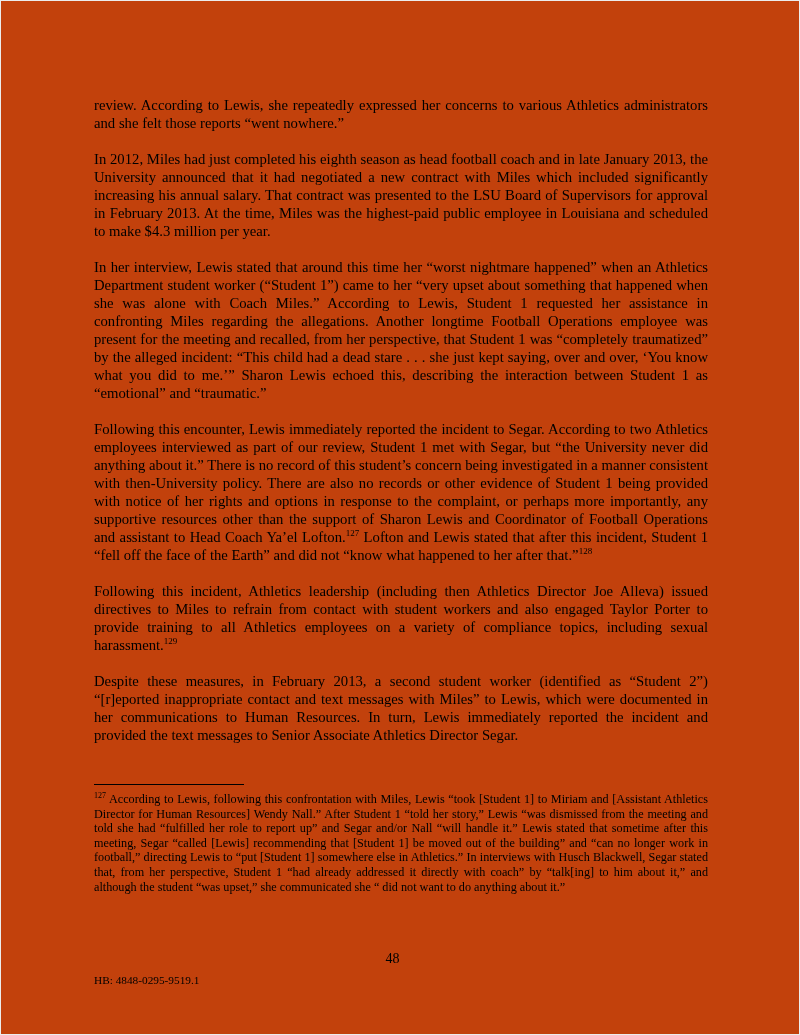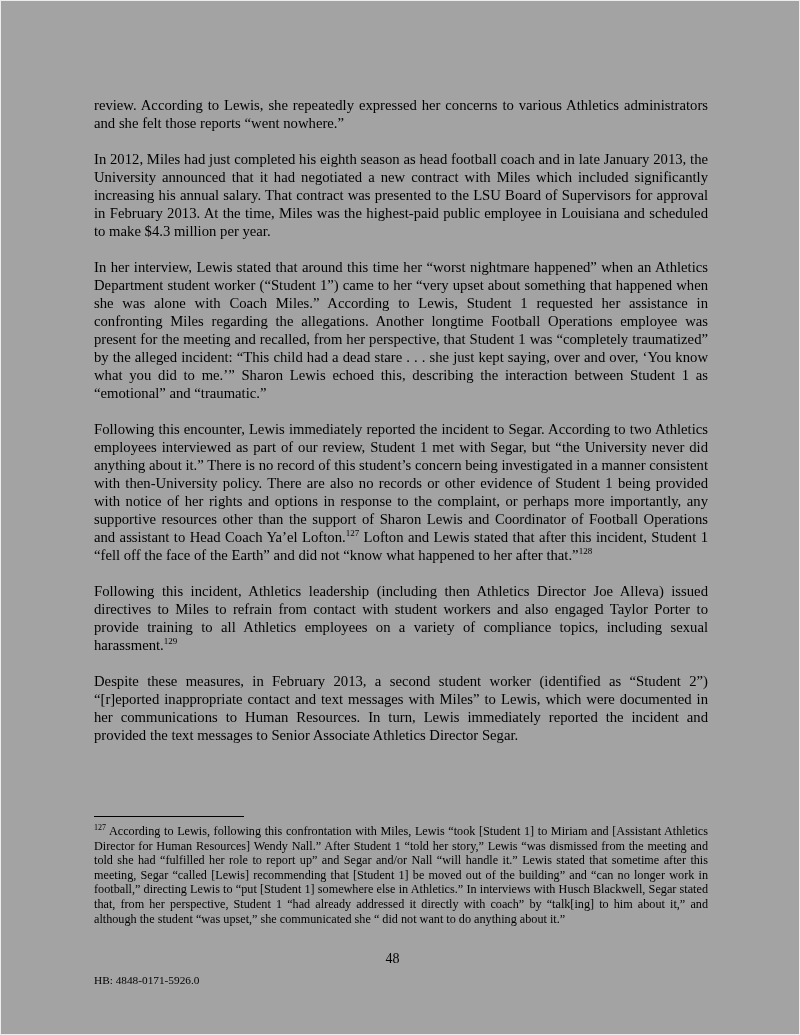--- a/index.html
+++ b/index.html
@@ -4,21 +4,21 @@
 <style>
   html, body {
     margin: 0;
     padding: 0;
     background: #ffffff;
   }
   .page {
     position: relative;
     width: 800px;
     height: 1035px;
-    background: #a3a3a3;
+    background: #c2410c;
     font-family: "Liberation Serif", serif;
     color: #000000;
     box-shadow: inset 0 0 0 1px #ececec;
     overflow: hidden;
   }
   .content {
     position: absolute;
     top: 96px;
     left: 94px;
     width: 614px;
@@ -29,21 +29,21 @@
     line-height: 18px;
     text-align: justify;
   }
   sup.fn-ref {
     font-size: 9px;
     line-height: 0;
     vertical-align: super;
   }
   .footnote-area {
     position: absolute;
-    top: 816px;
+    top: 784px;
     left: 94px;
     width: 614px;
   }
   .footnote-sep {
     width: 150px;
     border-top: 1px solid #000000;
     margin: 0 0 7px 0;
   }
   p.footnote {
     margin: 0;
@@ -97,15 +97,15 @@
   <div class="footnote-area">
     <div class="footnote-sep"></div>
 
     <p class="footnote"><sup>127</sup> <span>According to Lewis, following this confrontation with Miles, Lewis “took [Student 1] to Miriam and [Assistant Athletics Director for Human Resources] Wendy Nall.” After Student 1 “told her story,” Lewis “was dismissed from the meeting and told she had “fulfilled her role to report up” and Segar and/or Nall “will handle it.” Lewis stated that sometime after this meeting, Segar “called [Lewis] recommending that [Student 1] be moved out of the building” and “can no longer work in football,” directing Lewis to “put [Student 1] somewhere else in Athletics.” In interviews with Husch Blackwell, Segar stated that, from her perspective, Student 1 “had already addressed it directly with coach” by “talk[ing] to him about it,” and although the student “was upset,” she communicated she “ did not want to do anything about it.”</span></p>
 
 
   </div>
 
   <div class="page-number">48</div>
 
-  <div class="doc-id">HB: 4848-0171-5926.0</div>
+  <div class="doc-id">HB: 4848-0295-9519.1</div>
 
 </div>
 
 </body></html>

